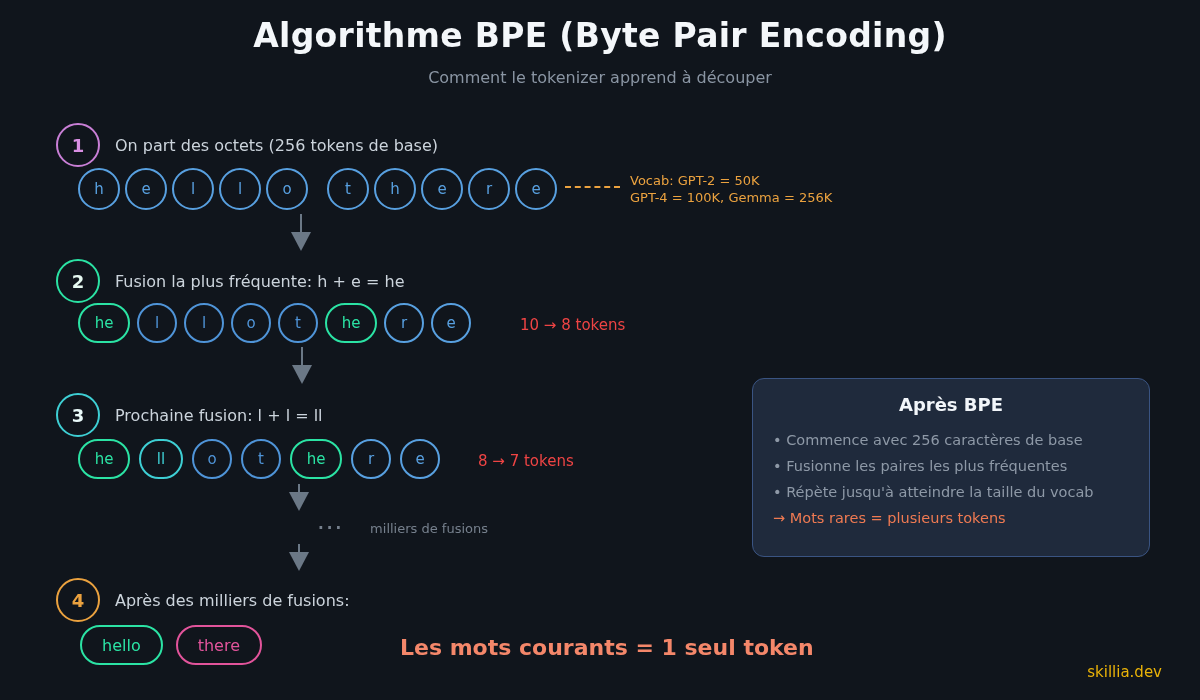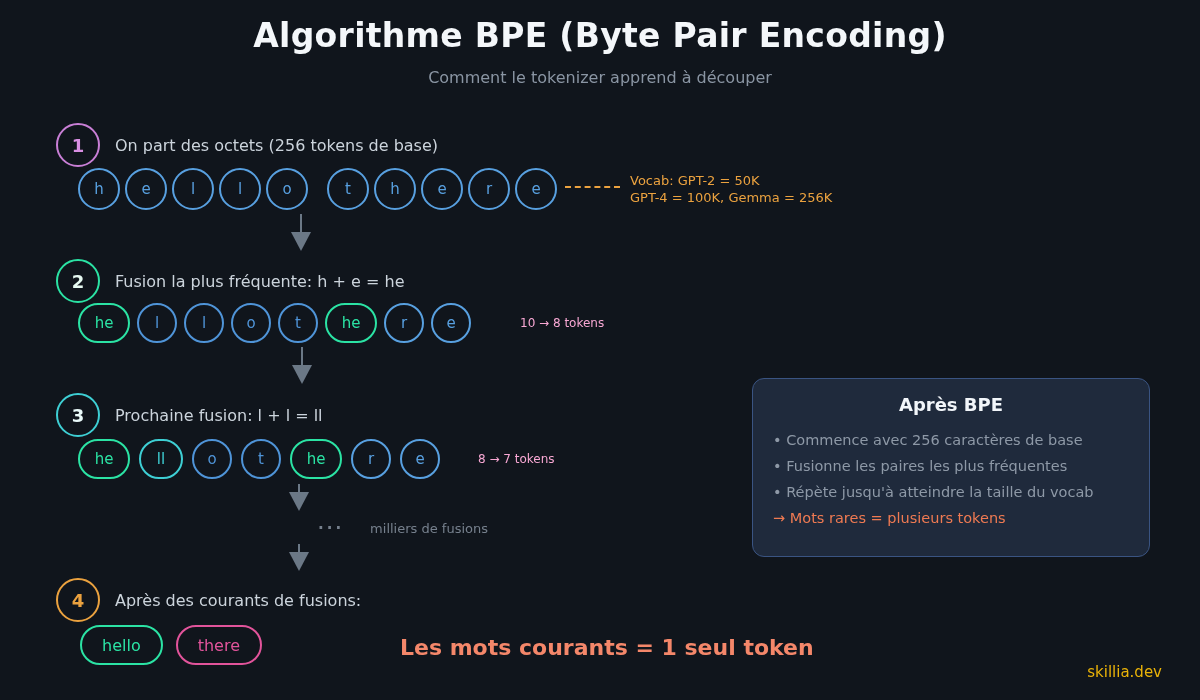--- a/index.html
+++ b/index.html
@@ -39,21 +39,21 @@
   .pill{
     height:40px;padding:0 20px;border-radius:21px;border:2.5px solid var(--c);
     color:var(--c);display:flex;align-items:center;font-size:16px;
     box-sizing:border-box;margin-right:13px;flex:none;
   }
   .arrow{position:absolute;width:20px;display:flex;flex-direction:column;align-items:center;}
   .arrow .stem{width:2.5px;background:#6b7886;}
   .arrow .head{width:0;height:0;border-left:10px solid transparent;border-right:10px solid transparent;border-top:19px solid #6b7886;}
   .arrow.lg .stem{height:18px;}
   .arrow.sm .stem{height:8px;}
-  .count{position:absolute;color:#f9a8d4;font-size:12px;}
+  .count{position:absolute;color:#ef4444;font-size:15px;}
   .vocab-dash{position:absolute;left:565px;top:186px;width:55px;border-top:2px dashed #eba23f;}
   .vocab-text{position:absolute;left:630px;top:173px;color:#eba23f;font-size:13px;line-height:16.5px;}
   .dots-row{position:absolute;left:318px;top:519px;display:flex;align-items:center;gap:26px;color:#76808d;}
   .dots{font-size:15px;font-weight:bold;letter-spacing:3px;}
   .mill{font-size:13px;}
   .conclusion{position:absolute;left:400px;top:635px;color:#f4876a;font-size:22px;font-weight:bold;}
   .summary{
     position:absolute;left:752px;top:378px;width:398px;height:179px;box-sizing:border-box;
     background:#1f2a3c;border:1.5px solid #3a5482;border-radius:12px;padding:15px 20px 0 20px;
   }
@@ -158,21 +158,21 @@
 
   <div class="arrow sm" style="left:289px;top:544px">
     <div class="stem"></div>
     <div class="head"></div>
   </div>
 
   <div class="step" style="top:578px">
     <div class="stepnum" style="--c: #eba23f; --t: #eba23f;">
       <span>4</span>
     </div>
-    <div class="steplabel">Après des courants de fusions:</div>
+    <div class="steplabel">Après des milliers de fusions:</div>
   </div>
 
   <div class="tokrow r4" style="left:80px;top:625px">
     <div class="pill" style="--c: #2be3a4;">hello</div>
     <div class="pill" style="--c: #e2549b;">there</div>
   </div>
 
   <div class="conclusion">Les mots courants = 1 seul token</div>
 
   <div class="summary">

